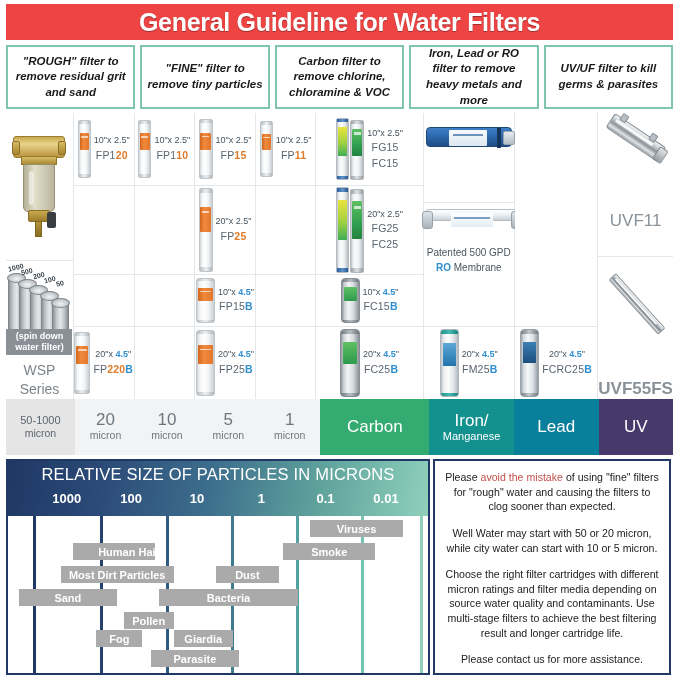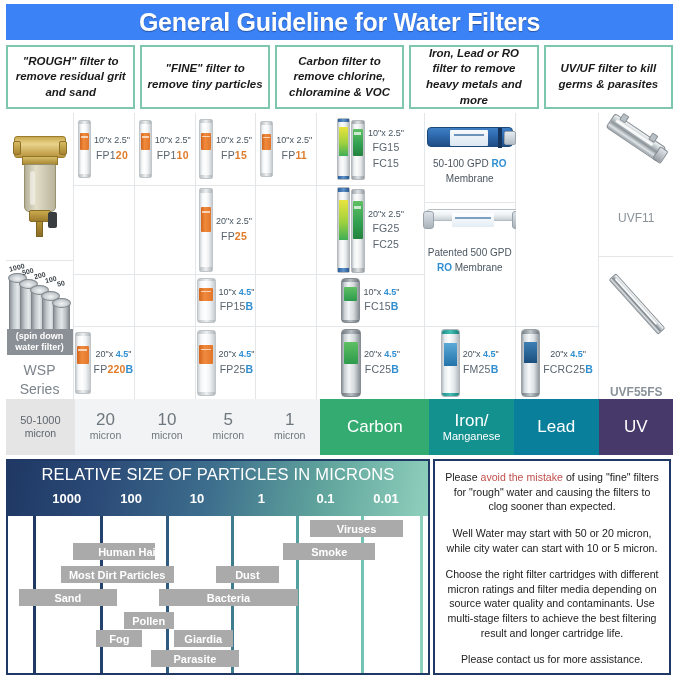--- a/index.html
+++ b/index.html
@@ -7,21 +7,21 @@
     width: 679px; height: 679px;
     font-family: "Liberation Sans", sans-serif;
     background: #ffffff;
     overflow: hidden;
   }
   .page { position: relative; width: 679px; height: 679px; }
 
   
   .title-bar {
     position: absolute; left: 6px; top: 4px; width: 667px; height: 36px;
-    background: #3b82f6;
+    background: #ef4444;
     display: flex; align-items: center; justify-content: center;
   }
   .title-bar .title-text {
     color: #ffffff; font-size: 25px; font-weight: bold;
     font-family: "Liberation Sans", sans-serif;
     letter-spacing: -0.3px;
     text-shadow: 0 1px 1px rgba(0,0,0,.35);
   }
 
   
@@ -214,21 +214,21 @@
   .uv-tube .port1{position:absolute;left:6px;top:-6px;width:7px;height:8px;background:#b9c0c5;border:1px solid #8b9298;border-radius:1px;}
   .uv-tube .port2{position:absolute;right:12px;top:-6px;width:7px;height:8px;background:#b9c0c5;border:1px solid #8b9298;border-radius:1px;}
   .uv-tube .endc{position:absolute;right:-5px;top:1px;width:10px;height:15px;background:linear-gradient(to bottom,#e1e5e8,#969da3);border:1px solid #848b91;border-radius:2px;}
   .uv-long {
     position:absolute; left:-3px; top:4px; width:74px; height:10px;
     background:linear-gradient(to bottom,#fafbfb 0%,#b9c0c5 35%,#7c848a 60%,#e2e6e9 85%,#8f969c 100%);
     border:1px solid #858d93; border-radius:2px;
     transform: rotate(48deg); transform-origin: 50% 50%;
   }
   .uv-long::before{content:"";position:absolute;left:3px;top:2px;right:8px;height:2px;background:rgba(255,255,255,.9);}
-  .uv-name{ font-size:12px; color:#8a9299; text-align:center; }
+  .uv-name{ font-size:17px; color:#8a9299; text-align:center; }
 
   
   .cat-bar { position:absolute; left:6px; top:399px; width:667px; height:56px; display:flex; }
   .cat { display:flex; align-items:center; justify-content:center; text-align:center; }
   .cat.plain { background:#f1f3f4; color:#6f777e; }
   .cat.wsp   { background:#e5e5e5; color:#5e666d; }
   .cat.tint  { color:#ffffff; }
   .cat .big { font-size:17px; line-height:1.05; display:block; }
   .cat .sm  { font-size:10.5px; line-height:1.3; display:block; }
   .cat .sm2 { font-size:11px; line-height:1.2; display:block; }
@@ -520,23 +520,20 @@
       </div>
     </div>
 
     <div class="col cw-iron">
       <div class="cell" style="height:90px; flex-direction:column; gap:5px; padding-top:14px; justify-content:flex-start;">
         <div class="ro-blue">
             <div class="wrap"></div>
             <div class="ring"></div>
             <div class="cap"></div>
           </div>
-        <div class="ro-cap-txt">
-          <span>50-100 GPD </span><span class="bl">RO</span><span> Membrane</span>
-        </div>
       </div>
       <div class="cell" style="height:72px; flex-direction:column; gap:20px; padding-top:6px; justify-content:flex-start; border-bottom:none;">
         <div class="ro-white">
             <div class="capl"></div>
             <div class="wrap"></div>
             <div class="capr"></div>
           </div>
         <div class="ro-cap-txt">
           <div>Patented 500 GPD</div>
           <div><span class="bl">RO</span><span> Membrane</span></div>

